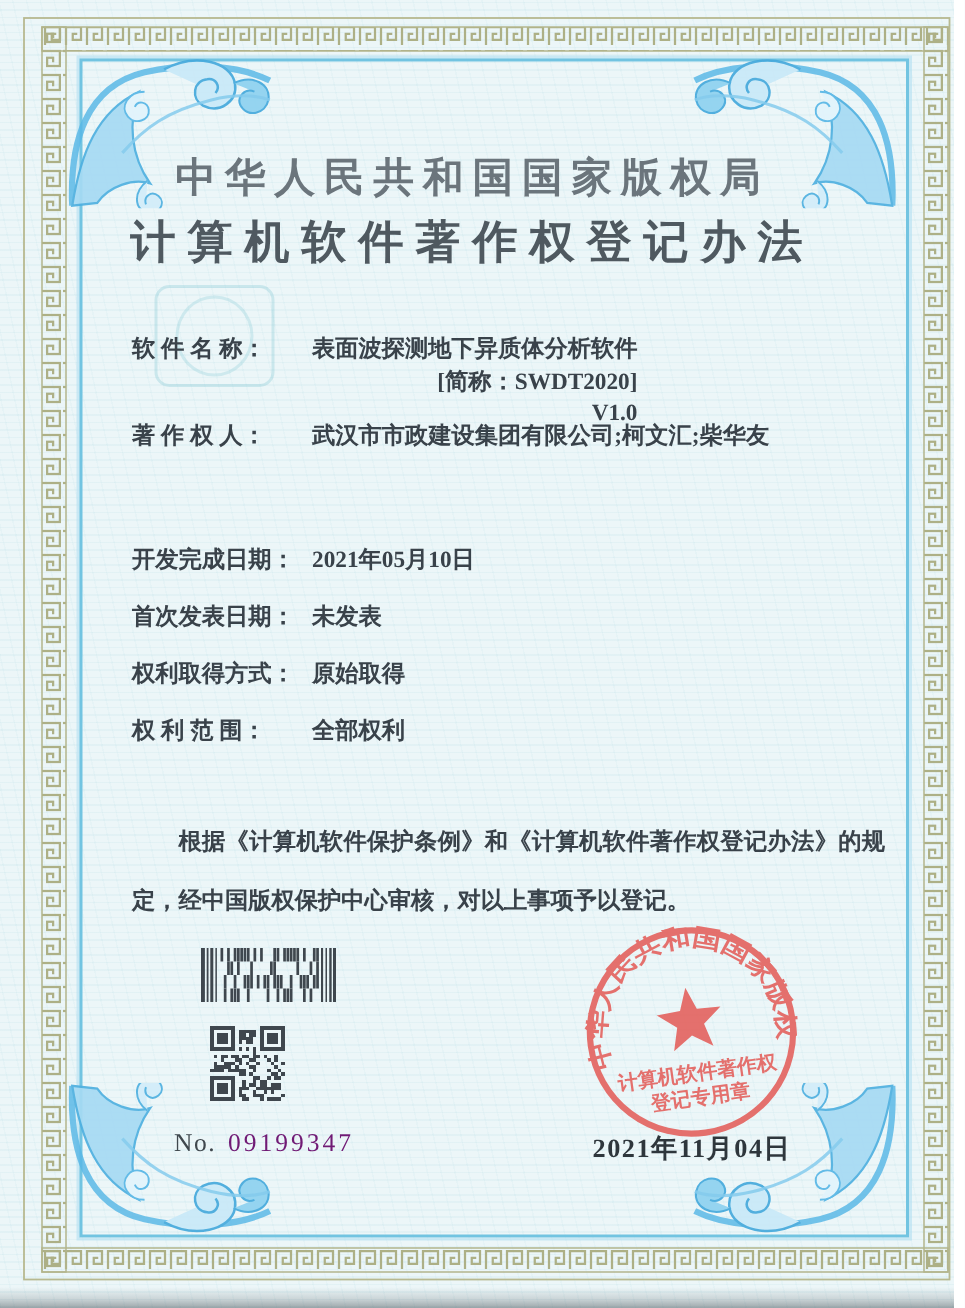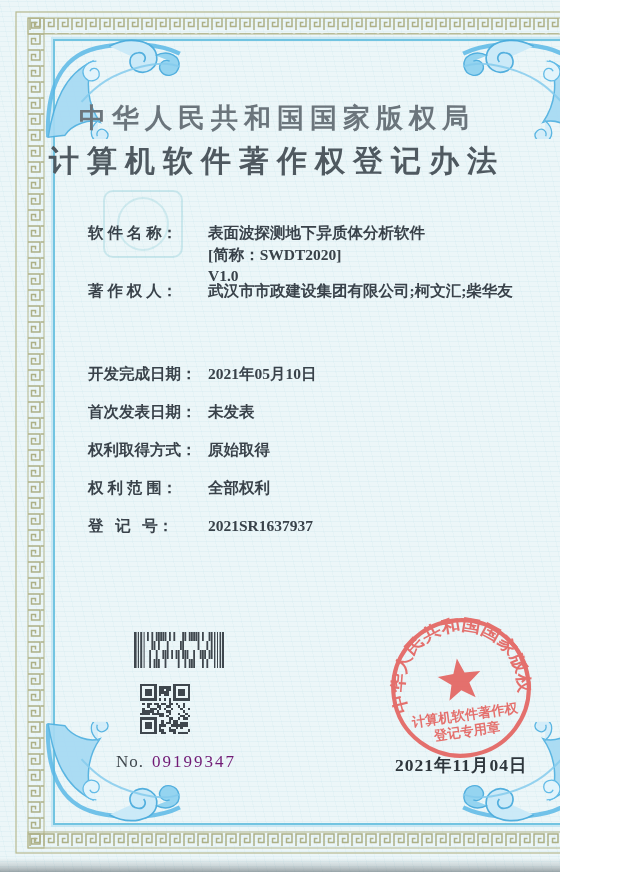--- a/index.html
+++ b/index.html
@@ -1,17 +1,17 @@
 <!DOCTYPE html>
 <html><head>
 <meta charset="utf-8">
 <style>
   html,body{margin:0;padding:0;background:#ffffff;}
   .page{
-    position:relative;width:560px;height:872px;overflow:hidden;
+    position:relative;width:636px;height:872px;overflow:hidden;
     background:#ecf6f8;
     font-family:"Liberation Serif","DejaVu Serif",serif;
     color:#3a434a;
   }
   .page::before{
     content:"";position:absolute;inset:0;pointer-events:none;
     background:
       repeating-linear-gradient(0deg, rgba(125,195,210,.09) 0 1px, transparent 1px 5px),
       repeating-linear-gradient(78deg, rgba(125,195,210,.06) 0 1px, transparent 1px 9px);
   }
@@ -46,21 +46,21 @@
     position:absolute;left:0;right:6px;top:141px;margin:0;text-align:center;
     font-size:30px;font-weight:700;letter-spacing:8px;color:#4f5960;
   }
   .certline{
     position:absolute;left:404px;top:193px;
     font-size:13.5px;font-weight:700;color:#3e464d;letter-spacing:.5px;white-space:pre;
   }
   .certline .certno-value{margin-left:12px;}
   .row{position:absolute;left:88px;font-size:15.5px;font-weight:700;line-height:21.5px;}
   .row .lbl{display:inline-block;width:120px;white-space:pre;vertical-align:top;color:#39424a;}
-  .row .val{display:inline-block;max-width:390px;white-space:pre-line;vertical-align:top;color:#39424a;}
+  .row .val{display:inline-block;max-width:390px;white-space:pre-line;vertical-align:top;color:#39424a;text-align:right;}
   .statement{
     position:absolute;left:88px;top:542px;width:502px;margin:0;
     font-size:15.5px;font-weight:600;line-height:39px;
     text-indent:31px;text-align:justify;color:#39424a;
   }
   .barcode{position:absolute;left:134px;top:632px;width:90px;height:36px;}
   .qr{position:absolute;left:140px;top:684px;width:50px;height:50px;}
   .serial{position:absolute;left:116px;top:752px;font-size:17px;color:#40484e;letter-spacing:1px;}
   .serial .num{color:#701a75;margin-left:8px;letter-spacing:2px;}
   .seal{position:absolute;left:384px;top:611px;width:154px;height:154px;opacity:.9;}
@@ -141,24 +141,22 @@
   </div>
   <div class="row" style="top:439px">
     <span class="lbl">权利取得方式：</span><span class="val">原始取得</span>
   </div>
   <div class="row" style="top:401px">
     <span class="lbl">首次发表日期：</span><span class="val">未发表</span>
   </div>
   <div class="row" style="top:477px">
     <span class="lbl">权 利 范 围：</span><span class="val">全部权利</span>
   </div>
-  <div class="row" style="top:515px">
-    <span class="lbl">登   记   号：</span><span class="val">2021SR1637937</span>
-  </div>
-
+
+  <p class="statement">根据《计算机软件保护条例》和《计算机软件著作权登记办法》的规定，经中国版权保护中心审核，对以上事项予以登记。</p>
 
   <svg class="barcode" id="barcode-svg" viewBox="0 0 90 36" xmlns="http://www.w3.org/2000/svg">
       <rect x="0" y="0" width="2.6" height="36" fill="#3f474e"></rect>
       <rect x="3.8" y="0" width="1.2" height="36" fill="#3f474e"></rect>
       <rect x="6.2" y="0" width="2" height="36" fill="#3f474e"></rect>
       <rect x="9.6" y="0" width="1" height="36" fill="#3f474e"></rect>
       <rect x="80" y="0" width="1.4" height="36" fill="#3f474e"></rect>
       <rect x="83" y="0" width="1" height="36" fill="#3f474e"></rect>
       <rect x="85.5" y="0" width="1.6" height="36" fill="#3f474e"></rect>
       <rect x="88" y="0" width="2" height="36" fill="#3f474e"></rect>

